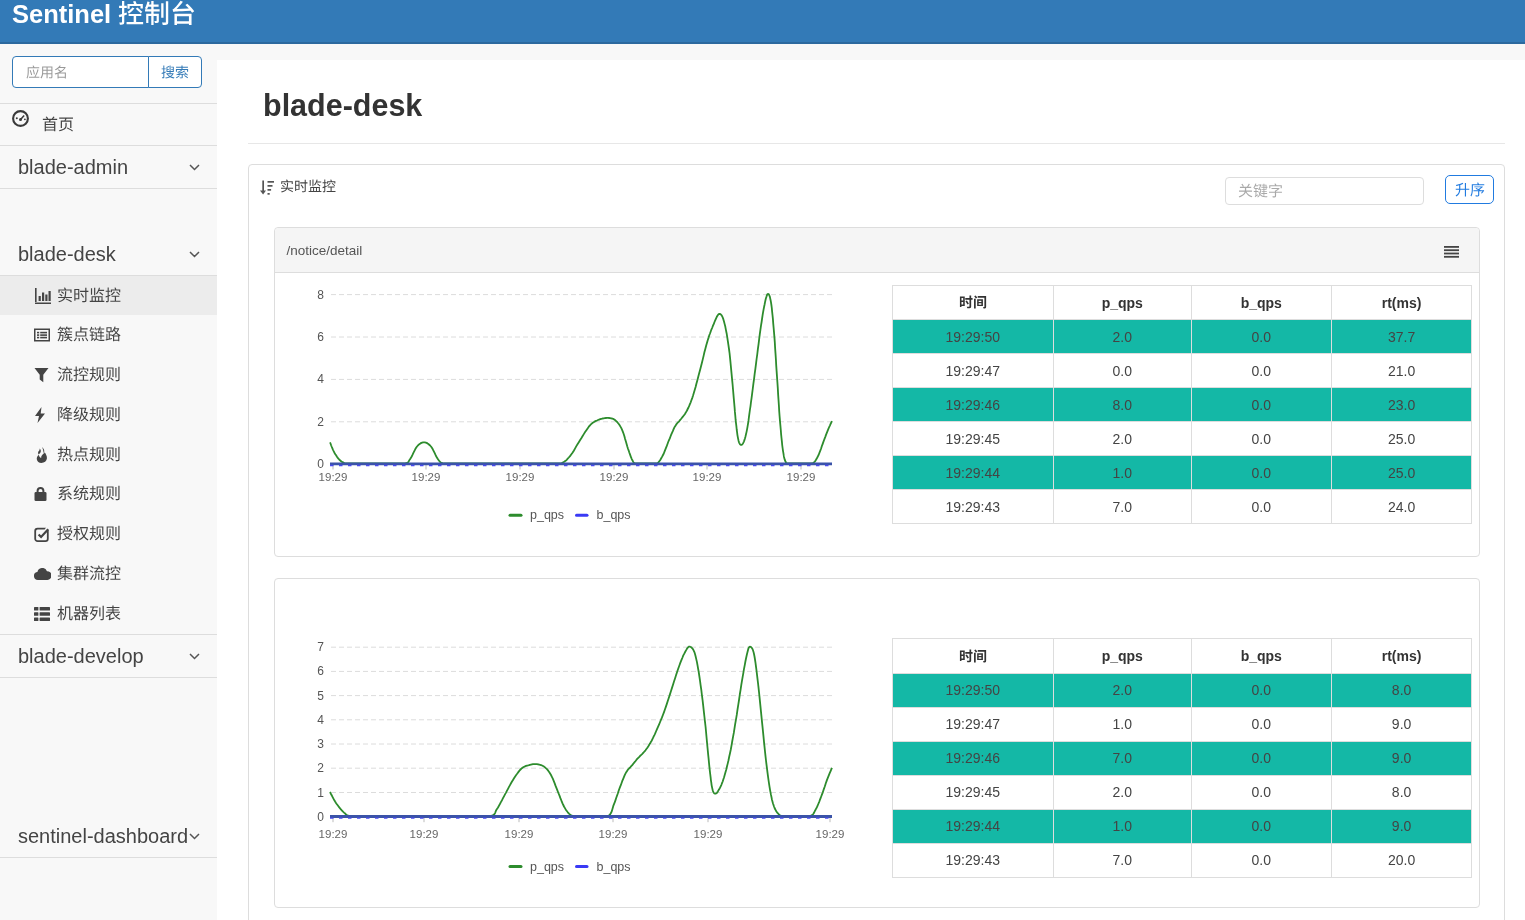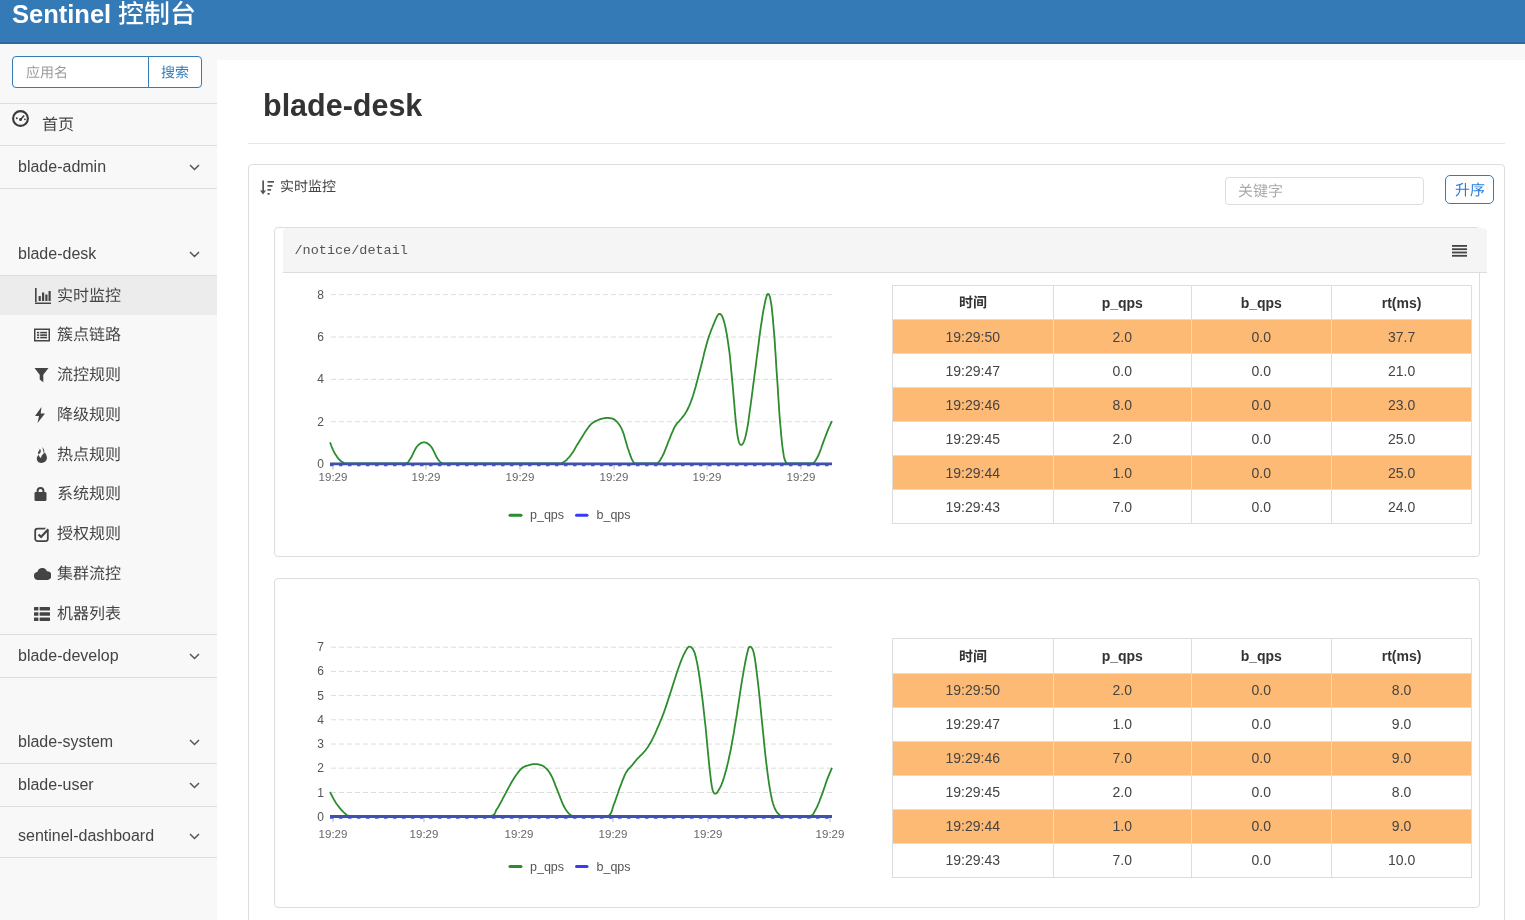--- a/index.html
+++ b/index.html
@@ -5,44 +5,44 @@
 svg.cjk { display:inline-block; }
 #navbar { position:absolute; left:0; top:0; width:1525px; height:44px; background:#337ab7; border-bottom:2px solid #2c699e; z-index:5; }
 #brand { position:absolute; left:12px; top:0px; color:#fff; font-size:25.5px; font-weight:bold; letter-spacing:-0.3px; letter-spacing:0; }
 #sidebar { position:absolute; left:0; top:44px; width:217px; height:876px; background:#f8f8f8; }
 #mainbg { position:absolute; left:217px; top:60px; width:1308px; height:860px; background:#fff; }
 #topstrip { position:absolute; left:217px; top:44px; width:1308px; height:16px; background:#f8f8f8; }
 .sin { position:absolute; left:12px; top:12px; width:137px; height:32px; border:1px solid #337ab7; border-radius:4px 0 0 4px; background:#fff; padding-left:13px; line-height:30px; }
 .sbtn { position:absolute; left:148px; top:12px; width:54px; height:32px; border:1px solid #337ab7; border-radius:0 4px 4px 0; background:#fff; text-align:center; line-height:30px; }
 .menuline { position:absolute; left:0; width:217px; height:0; border-top:1px solid #ddd; }
 .trow { position:absolute; left:0; width:217px; height:43.3px; border-bottom:1px solid #ddd; }
-.ttxt { position:absolute; left:18px; top:50%; transform:translateY(-50%); font-size:16px; color:#444; }
+.ttxt { position:absolute; left:18px; top:50%; transform:translateY(-50%); font-size:20px; color:#444; }
 .chev { position:absolute; right:17px; top:50%; margin-top:-3px; }
 #homerow { position:absolute; left:0; top:58.5px; width:217px; height:43.3px; border-bottom:1px solid #ddd; }
 #hometxt { position:absolute; left:42px; top:13px; }
 .srow { position:absolute; left:0; width:217px; height:39.75px; }
 .srow.active { background:#ececec; }
 .sic { position:absolute; left:34px; top:50%; transform:translateY(-50%); }
 .stxt { position:absolute; left:57px; top:50%; transform:translateY(-50%); }
 #title { position:absolute; left:263px; top:87.5px; font-size:30.5px; font-weight:bold; color:#333; }
 #hr { position:absolute; left:247.5px; top:143px; width:1257px; border-top:1px solid #e7e7e7; }
 #panel { position:absolute; left:247.5px; top:163.8px; width:1257.2px; height:790px; background:#fff; border:1px solid #ddd; border-radius:4px; }
 #ptitle { position:absolute; left:11px; top:15px; }
 #ptxt { position:absolute; left:31.8px; top:12px; }
 #kw { position:absolute; left:976.8px; top:11.8px; width:199px; height:28px; border:1px solid #ddd; border-radius:4px; padding-left:12px; line-height:26px; background:#fff; }
 #asc { position:absolute; left:1196.9px; top:10.3px; width:49px; height:29.4px; border:1px solid #217be0; border-radius:5px; background:#fff; text-align:center; line-height:27px; }
 .card { position:absolute; left:25.7px; width:1206px; height:330px; border:1px solid #ddd; border-radius:4px; background:#fff; }
-.chead { position:absolute; left:8px; top:0; width:100%; height:45px; background:#f5f5f5; border-bottom:1px solid #ddd; border-radius:4px 4px 0 0;font-family:Liberation Mono, monospace; }
+.chead { position:absolute; left:0; top:0; width:100%; height:45px; background:#f5f5f5; border-bottom:1px solid #ddd; border-radius:4px 4px 0 0; }
 .ctitle { position:absolute; left:11.3px; top:50%; transform:translateY(-50%); font-size:13.5px; color:#555; }
 .hamb { position:absolute; right:20px; top:16px; }
 .tbl { position:absolute; left:616.6px; }
 table { border-collapse:collapse; table-layout:fixed; width:580.6px; font-size:14px; color:#444; }
 th,td { border:1px solid #ddd; text-align:center; height:34px; font-size:14px; }
 th { height:34.7px; color:#333; font-weight:bold; }
-tr.s td { background:#fdba74; }
+tr.s td { background:#14b8a6; }
 </style></head>
 <body>
 <svg width="0" height="0" style="position:absolute">
     <defs>
       <path id="r0" transform="translate(0,880) scale(1,-1)" d="M264 490C305 382 353 239 372 146L443 175C421 268 373 407 329 517ZM481 546C513 437 550 295 564 202L636 224C621 317 584 456 549 565ZM468 828C487 793 507 747 521 711H121V438C121 296 114 97 36 -45C54 -52 88 -74 102 -87C184 62 197 286 197 438V640H942V711H606C593 747 565 804 541 848ZM209 39V-33H955V39H684C776 194 850 376 898 542L819 571C781 398 704 194 607 39Z"></path>
       <path id="r1" transform="translate(0,880) scale(1,-1)" d="M153 770V407C153 266 143 89 32 -36C49 -45 79 -70 90 -85C167 0 201 115 216 227H467V-71H543V227H813V22C813 4 806 -2 786 -3C767 -4 699 -5 629 -2C639 -22 651 -55 655 -74C749 -75 807 -74 841 -62C875 -50 887 -27 887 22V770ZM227 698H467V537H227ZM813 698V537H543V698ZM227 466H467V298H223C226 336 227 373 227 407ZM813 466V298H543V466Z"></path>
       <path id="r2" transform="translate(0,880) scale(1,-1)" d="M263 529C314 494 373 446 417 406C300 344 171 299 47 273C61 256 79 224 86 204C141 217 197 233 252 253V-79H327V-27H773V-79H849V340H451C617 429 762 553 844 713L794 744L781 740H427C451 768 473 797 492 826L406 843C347 747 233 636 69 559C87 546 111 519 122 501C217 550 296 609 361 671H733C674 583 587 508 487 445C440 486 374 536 321 572ZM773 42H327V271H773Z"></path>
       <path id="r3" transform="translate(0,880) scale(1,-1)" d="M166 840V638H46V568H166V354L39 309L59 238L166 279V13C166 0 161 -3 150 -3C138 -4 103 -4 64 -3C74 -24 83 -56 85 -75C144 -76 181 -73 205 -61C229 -48 237 -27 237 13V306L349 350L336 418L237 380V568H339V638H237V840ZM379 290V226H424L416 223C458 156 515 99 584 53C499 16 402 -7 304 -20C317 -36 331 -64 338 -82C449 -64 557 -34 651 12C730 -29 820 -59 917 -78C927 -59 946 -31 962 -16C875 -2 793 21 721 52C803 106 870 178 911 271L866 293L853 290H683V387H915V758H723V696H847V602H727V545H847V449H683V841H614V449H457V544H566V602H457V694C509 710 563 730 607 754L553 804C516 779 450 751 392 732V387H614V290ZM809 226C771 169 717 123 652 87C586 125 531 171 491 226Z"></path>
       <path id="r4" transform="translate(0,880) scale(1,-1)" d="M633 104C718 58 825 -12 877 -58L938 -14C881 32 773 98 690 141ZM290 136C233 82 143 26 61 -11C78 -23 106 -47 119 -61C198 -20 294 46 358 109ZM194 319C211 326 237 329 421 341C339 302 269 272 237 260C179 236 135 222 102 219C109 200 119 166 122 153C148 162 187 166 479 185V10C479 -2 475 -6 458 -6C443 -8 389 -8 327 -6C339 -26 351 -54 355 -75C428 -75 479 -75 510 -63C543 -52 552 -32 552 8V189L797 204C824 176 848 148 864 126L922 166C879 221 789 304 718 362L665 328C691 306 719 281 746 255L309 232C450 285 592 352 727 434L673 480C629 451 581 424 532 398L309 385C378 419 447 460 510 505L480 528H862V405H936V593H539V686H923V752H539V841H461V752H76V686H461V593H66V405H137V528H434C363 473 274 425 246 411C218 396 193 387 174 385C181 367 191 333 194 319Z"></path>
       <path id="r5" transform="translate(0,880) scale(1,-1)" d="M243 312H755V210H243ZM243 373V472H755V373ZM243 150H755V44H243ZM228 815C259 782 294 736 313 702H54V632H456C450 602 442 568 433 539H168V-80H243V-23H755V-80H833V539H512L546 632H949V702H696C725 737 757 779 785 820L702 842C681 800 643 742 611 702H345L389 725C370 758 331 808 294 844Z"></path>
@@ -130,32 +130,20 @@
       <svg class="chev" width="11" height="7" viewBox="0 0 11 7" fill="none">
         <path d="M1 1 L5.5 5.5 L10 1" stroke="#555" stroke-width="1.5"></path>
       </svg>
     </div>
     <div class="trow" style="top:590.5px">
       <span class="ttxt">blade-develop</span>
       <svg class="chev" width="11" height="7" viewBox="0 0 11 7" fill="none">
         <path d="M1 1 L5.5 5.5 L10 1" stroke="#555" stroke-width="1.5"></path>
       </svg>
     </div>
-    <div class="trow" style="top:676.5px">
-      <span class="ttxt">blade-system</span>
-      <svg class="chev" width="11" height="7" viewBox="0 0 11 7" fill="none">
-        <path d="M1 1 L5.5 5.5 L10 1" stroke="#555" stroke-width="1.5"></path>
-      </svg>
-    </div>
-    <div class="trow" style="top:719.5px">
-      <span class="ttxt">blade-user</span>
-      <svg class="chev" width="11" height="7" viewBox="0 0 11 7" fill="none">
-        <path d="M1 1 L5.5 5.5 L10 1" stroke="#555" stroke-width="1.5"></path>
-      </svg>
-    </div>
     <div class="trow" style="top:771px">
       <span class="ttxt">sentinel-dashboard</span>
       <svg class="chev" width="11" height="7" viewBox="0 0 11 7" fill="none">
         <path d="M1 1 L5.5 5.5 L10 1" stroke="#555" stroke-width="1.5"></path>
       </svg>
     </div>
 <div class="srow active" style="top:231.7px">
       <svg class="sic" width="17" height="16" viewBox="0 0 17 16" fill="#444">
         <path d="M1 0 h1.6 v14 h-1.6 z M1 14.4 h16 v1.6 h-16 z"></path>
         <rect x="4.6" y="8" width="2.2" height="5"></rect>
@@ -467,18 +455,18 @@
             <tr class="s">
               <td>19:29:44</td>
               <td>1.0</td>
               <td>0.0</td>
               <td>9.0</td>
             </tr>
             <tr>
               <td>19:29:43</td>
               <td>7.0</td>
               <td>0.0</td>
-              <td>10.0</td>
+              <td>20.0</td>
             </tr>
           </tbody>
         </table>
       </div>
 </div>
 </div>
 </body></html>

